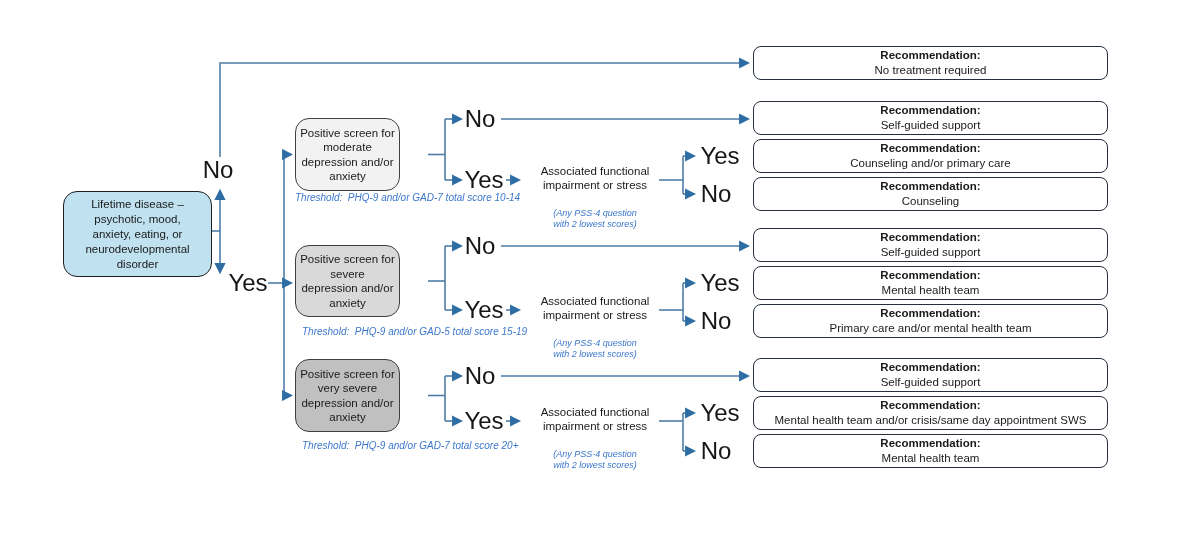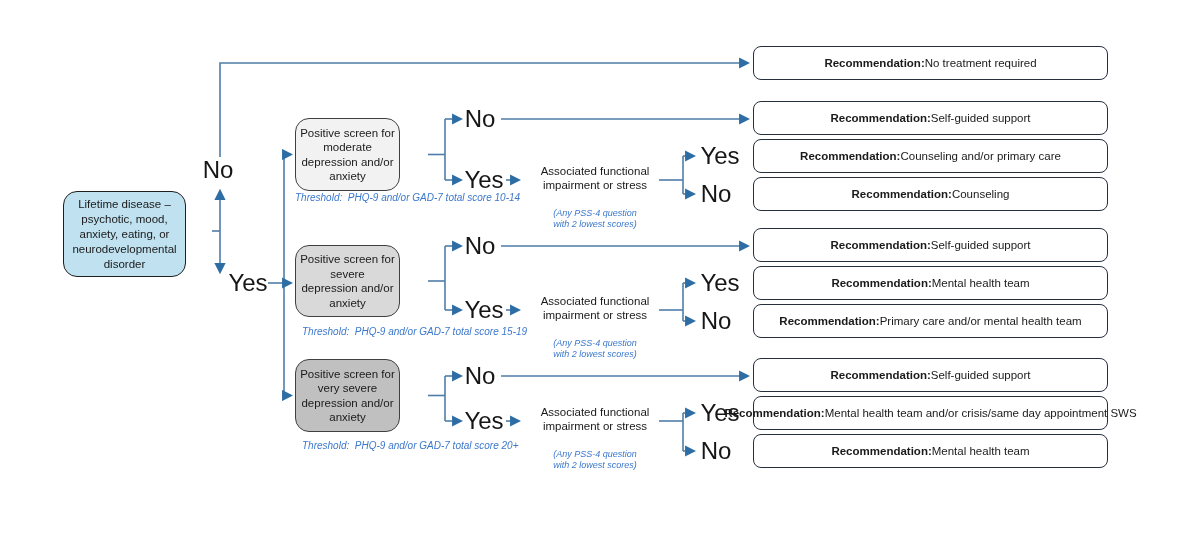--- a/index.html
+++ b/index.html
@@ -6,36 +6,36 @@
   .canvas{
     position:relative;width:1200px;height:537px;background:#ffffff;
     font-family:"Liberation Sans",sans-serif;color:#1a1a1a;overflow:hidden;
   }
   svg.connectors{position:absolute;left:0;top:0;}
   .node{
     position:absolute;box-sizing:border-box;display:flex;flex-direction:column;
     align-items:center;justify-content:center;text-align:center;
   }
   .root{
-    left:63px;top:191px;width:123px;height:86px;
+    left:63px;top:191px;width:149px;height:86px;
     background:#bfe1f0;border:1.6px solid #1f1f1f;border-radius:14px;
     font-size:11.5px;line-height:15px;white-space:pre-line;
   }
   .screen{
     left:295px;width:105px;border:1.6px solid #404040;border-radius:14px;
     font-size:11.5px;line-height:14.5px;
   }
   .shade-mild{background:#f2f2f2;}
   .shade-moderate{background:#d9d9d9;}
   .shade-severe{background:#c0c0c0;}
   .b{font-weight:normal;}
   .pre-line{white-space:pre-line;}
   .rec{
     position:absolute;left:753px;width:355px;height:34px;box-sizing:border-box;
-    border:1.4px solid #26303c;border-radius:8px;display:flex;flex-direction:row;
+    border:1.4px solid #26303c;border-radius:8px;display:flex;flex-direction:column;
     align-items:center;justify-content:center;text-align:center;background:#fff;
   }
   .rec-h{font-size:11.5px;font-weight:bold;line-height:15px;white-space:nowrap;}
   .rec-b{font-size:11.5px;line-height:15px;white-space:nowrap;}
   .lbl{
     position:absolute;transform:translate(-50%,-50%);font-size:24px;color:#161616;
     white-space:nowrap;
   }
   .threshold{
     position:absolute;font-size:10px;font-style:italic;color:#3b78cc;
@@ -127,21 +127,21 @@
 anxiety</div>
   </div>
   <div class="threshold" style="left:295px;top:191px">Threshold:  PHQ-9 and/or GAD-7 total score 10-14</div>
 
   <div class="node screen shade-moderate" style="top:245px;height:72px">
     <div>Positive screen for</div>
     <div class="b">severe</div>
     <div class="pre-line">depression and/or
 anxiety</div>
   </div>
-  <div class="threshold" style="left:302px;top:325px">Threshold:  PHQ-9 and/or GAD-7 total score 15-19</div>
+  <div class="threshold" style="left:302px;top:325px">Threshold:  PHQ-9 and/or GAD-5 total score 15-19</div>
 
   <div class="node screen shade-severe" style="top:359px;height:73px">
     <div>Positive screen for</div>
     <div class="b">very severe</div>
     <div class="pre-line">depression and/or
 anxiety</div>
   </div>
   <div class="threshold" style="left:302px;top:439px">Threshold:  PHQ-9 and/or GAD-7 total score 20+</div>
 
   <div class="lbl" style="left:480px;top:119px">No</div>

